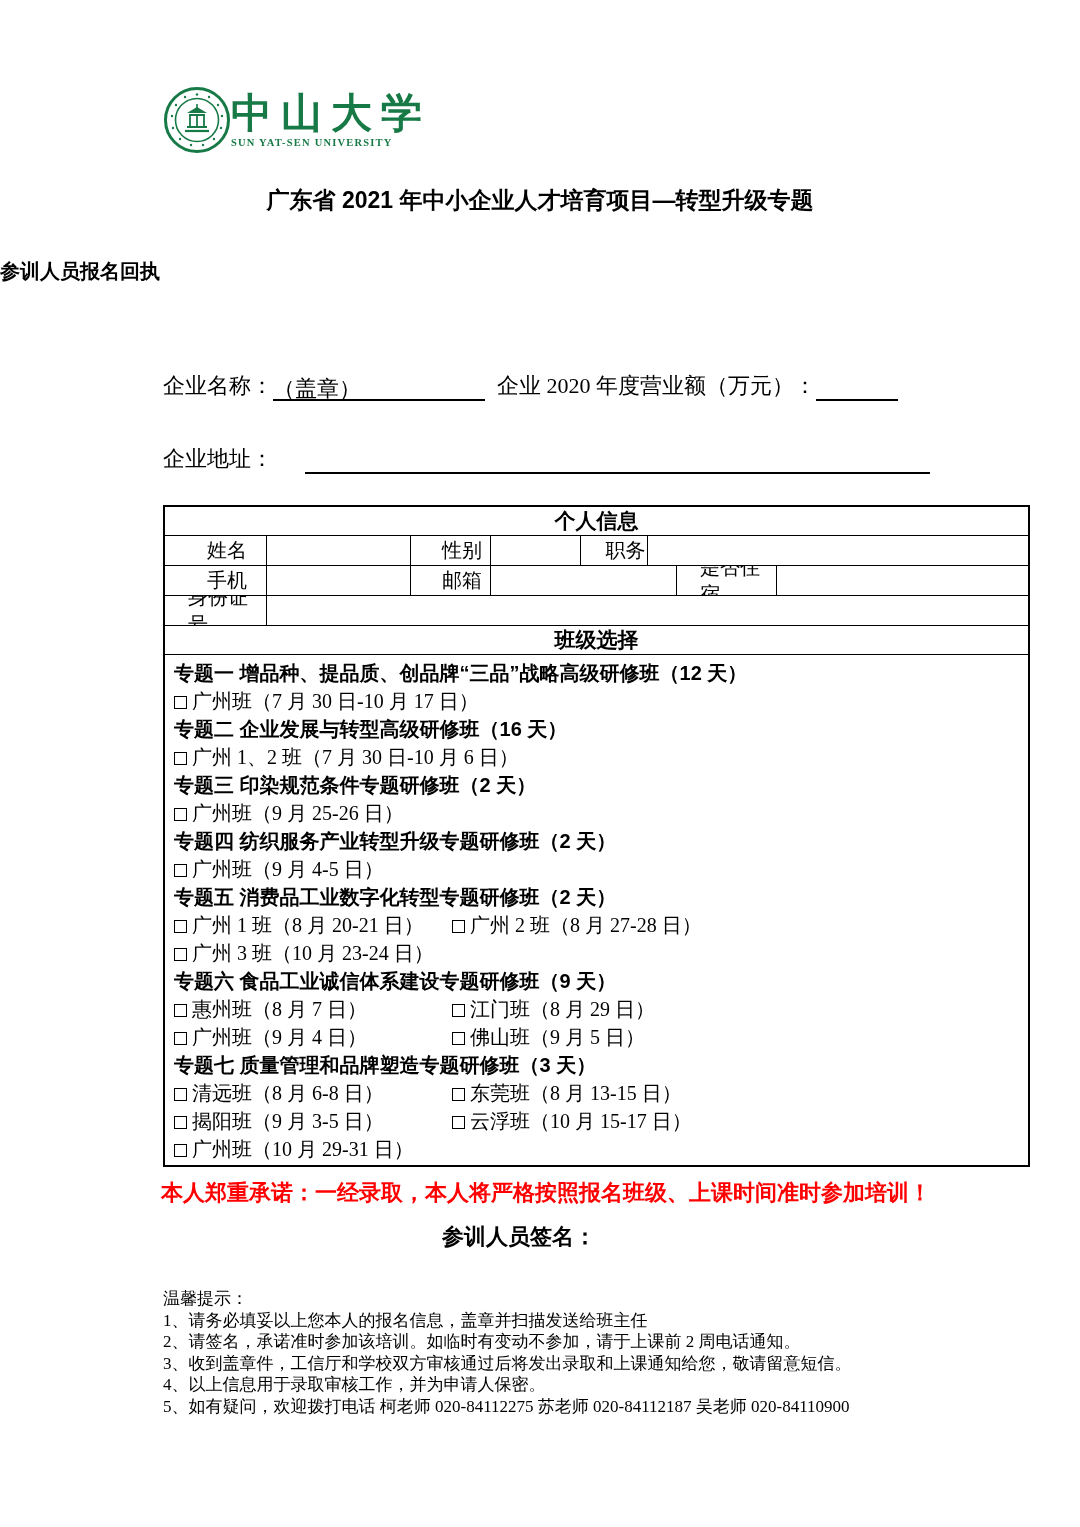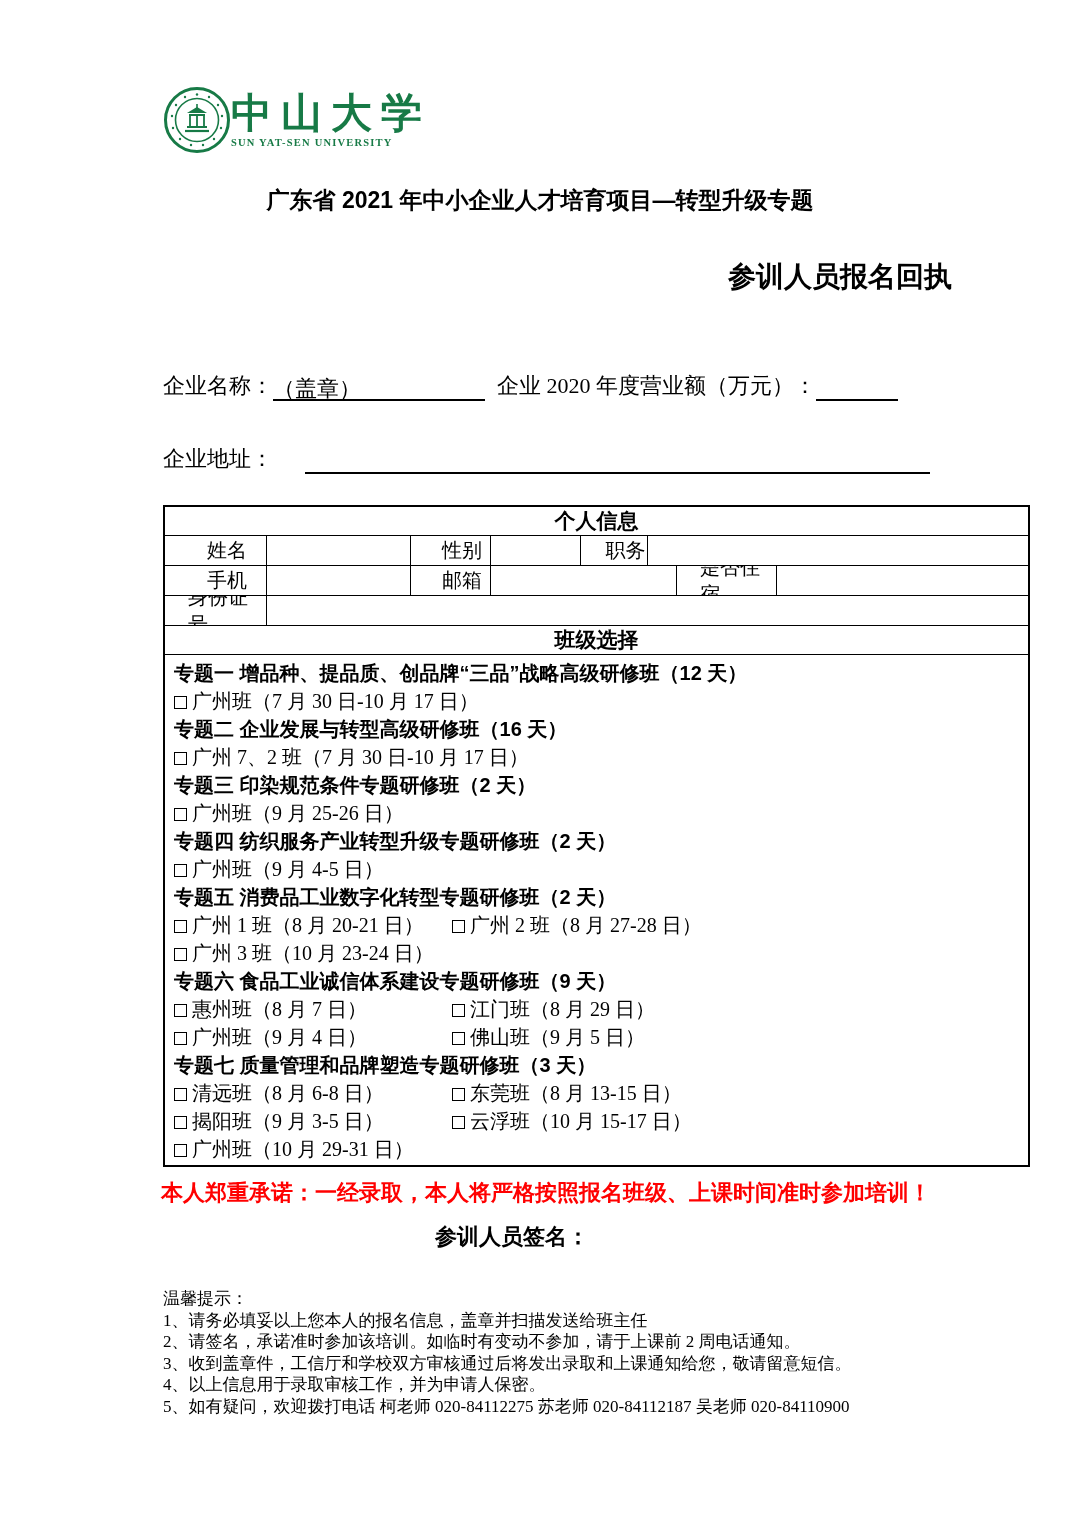--- a/index.html
+++ b/index.html
@@ -23,21 +23,21 @@
     font-family:"Liberation Serif","DejaVu Serif",serif; }
 
   
   .doc-title {
     position:absolute; top:185px; left:0; width:1080px;
     text-align:center; font-weight:bold; font-size:23px;
     font-family:"Liberation Sans","DejaVu Sans",sans-serif;
   }
   .doc-subtitle {
     position:absolute; top:258px; left:0; width:952px;
-    text-align:right; font-weight:bold; font-size:28px;
+    text-align:left; font-weight:bold; font-size:20px;
     font-family:"Liberation Sans","DejaVu Sans",sans-serif;
   }
 
   
   .field-line { position:absolute; left:163px; font-size:22px; white-space:nowrap; }
   .field-line-1 { top:371px; }
   .field-line-2 { top:444px; }
   .blank {
     display:inline-block; border-bottom:2px solid #000; height:25px; vertical-align:bottom;
   }
@@ -79,21 +79,21 @@
     display:inline-block; width:13px; height:13px; border:1.5px solid #000;
     margin-right:5px; vertical-align:-1px; box-sizing:border-box; background:#fff;
   }
 
   
   .commitment {
     position:absolute; top:1178px; left:161px; width:760px;
     color:#ff0000; font-weight:bold; font-size:22px; white-space:nowrap;
   }
   .signature {
-    position:absolute; top:1222px; left:0; width:1024px; text-align:center;
+    position:absolute; top:1222px; left:7px; width:1024px; text-align:center;
     font-weight:bold; font-size:22px;
   }
   .tips { position:absolute; top:1288px; left:163px; width:765px; font-size:17px; line-height:21.5px; }
   .tips div { white-space:nowrap; }
 </style>
 </head>
 <body>
 
 <div class="page">
 
@@ -167,21 +167,21 @@
 
     <div class="t-header">班级选择</div>
 
     <div class="class-list" id="class-list">
         <div class="topic-title">专题一 增品种、提品质、创品牌“三品”战略高级研修班（12 天）</div>
         <div class="option-row single">
           <span class="class-option"><span class="checkbox"></span><span>广州班（7 月 30 日-10 月 17 日）</span></span>
         </div>
         <div class="topic-title">专题二 企业发展与转型高级研修班（16 天）</div>
         <div class="option-row single">
-          <span class="class-option"><span class="checkbox"></span><span>广州 7、2 班（7 月 30 日-10 月 17 日）</span></span>
+          <span class="class-option"><span class="checkbox"></span><span>广州 1、2 班（7 月 30 日-10 月 6 日）</span></span>
         </div>
         <div class="topic-title">专题三 印染规范条件专题研修班（2 天）</div>
         <div class="option-row single">
           <span class="class-option"><span class="checkbox"></span><span>广州班（9 月 25-26 日）</span></span>
         </div>
         <div class="topic-title">专题四 纺织服务产业转型升级专题研修班（2 天）</div>
         <div class="option-row single">
           <span class="class-option"><span class="checkbox"></span><span>广州班（9 月 4-5 日）</span></span>
         </div>
         <div class="topic-title">专题五 消费品工业数字化转型专题研修班（2 天）</div>

